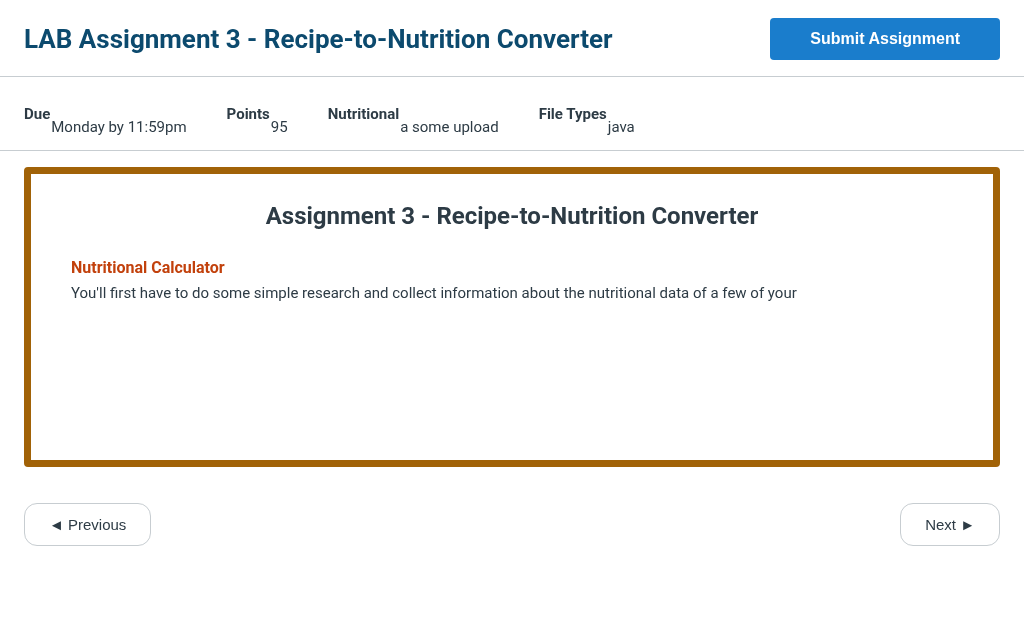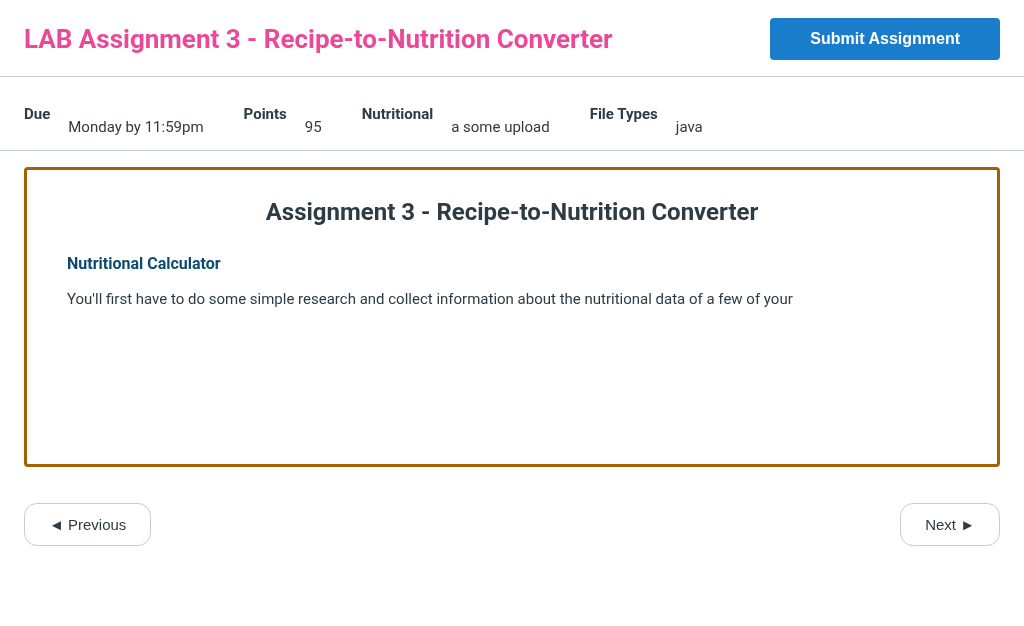--- a/index.html
+++ b/index.html
@@ -26,21 +26,21 @@
     .header {
       display: flex;
       align-items: center;
       justify-content: space-between;
       padding: 18px 24px 16px 24px;
     }
 
     .header-title {
       font-size: 26px;
       font-weight: 700;
-      color: #ec4899;
+      color: #0c4a6e;
     }
 
     .submit-btn {
       background: #1a7dcc;
       color: #fff;
       border: none;
       border-radius: 4px;
       padding: 12px 40px;
       font-size: 16px;
       font-weight: 600;
@@ -59,21 +59,21 @@
       display: flex;
       align-items: center;
       padding: 14px 24px;
       gap: 40px;
       font-size: 15px;
     }
 
     .meta-item {
       display: flex;
       align-items: center;
-      gap: 18px;
+      gap: 1px;
     }
 
     .meta-label {
       font-weight: 700;
       color: #2d3b45;
     }
 
     .meta-value {
       color: #2d3b45;
       font-weight: 400;
@@ -82,21 +82,21 @@
 
     .divider2 {
       border: none;
       border-top: 1px solid #c7cdd1;
       margin: 0;
     }
 
     
     .content-area {
       margin: 16px 24px 16px 24px;
-      border: 3px solid #a16207;
+      border: 7px solid #a16207;
       border-radius: 4px;
       position: relative;
       height: 300px;
       overflow: hidden;
     }
 
     .content-scroll {
       height: 100%;
       overflow-y: scroll;
       padding: 28px 40px 28px 40px;
@@ -117,24 +117,24 @@
 
     .assignment-title {
       font-size: 24px;
       font-weight: 700;
       color: #2d3b45;
       text-align: center;
       margin-bottom: 28px;
     }
 
     .section-heading {
-      color: #0c4a6e;
+      color: #c2410c;
       font-size: 16px;
       font-weight: 700;
-      margin-bottom: 14px;
+      margin-bottom: 4px;
     }
 
     .content-text {
       font-size: 15px;
       color: #2d3b45;
       line-height: 1.6;
       margin-bottom: 16px;
     }
 
     

